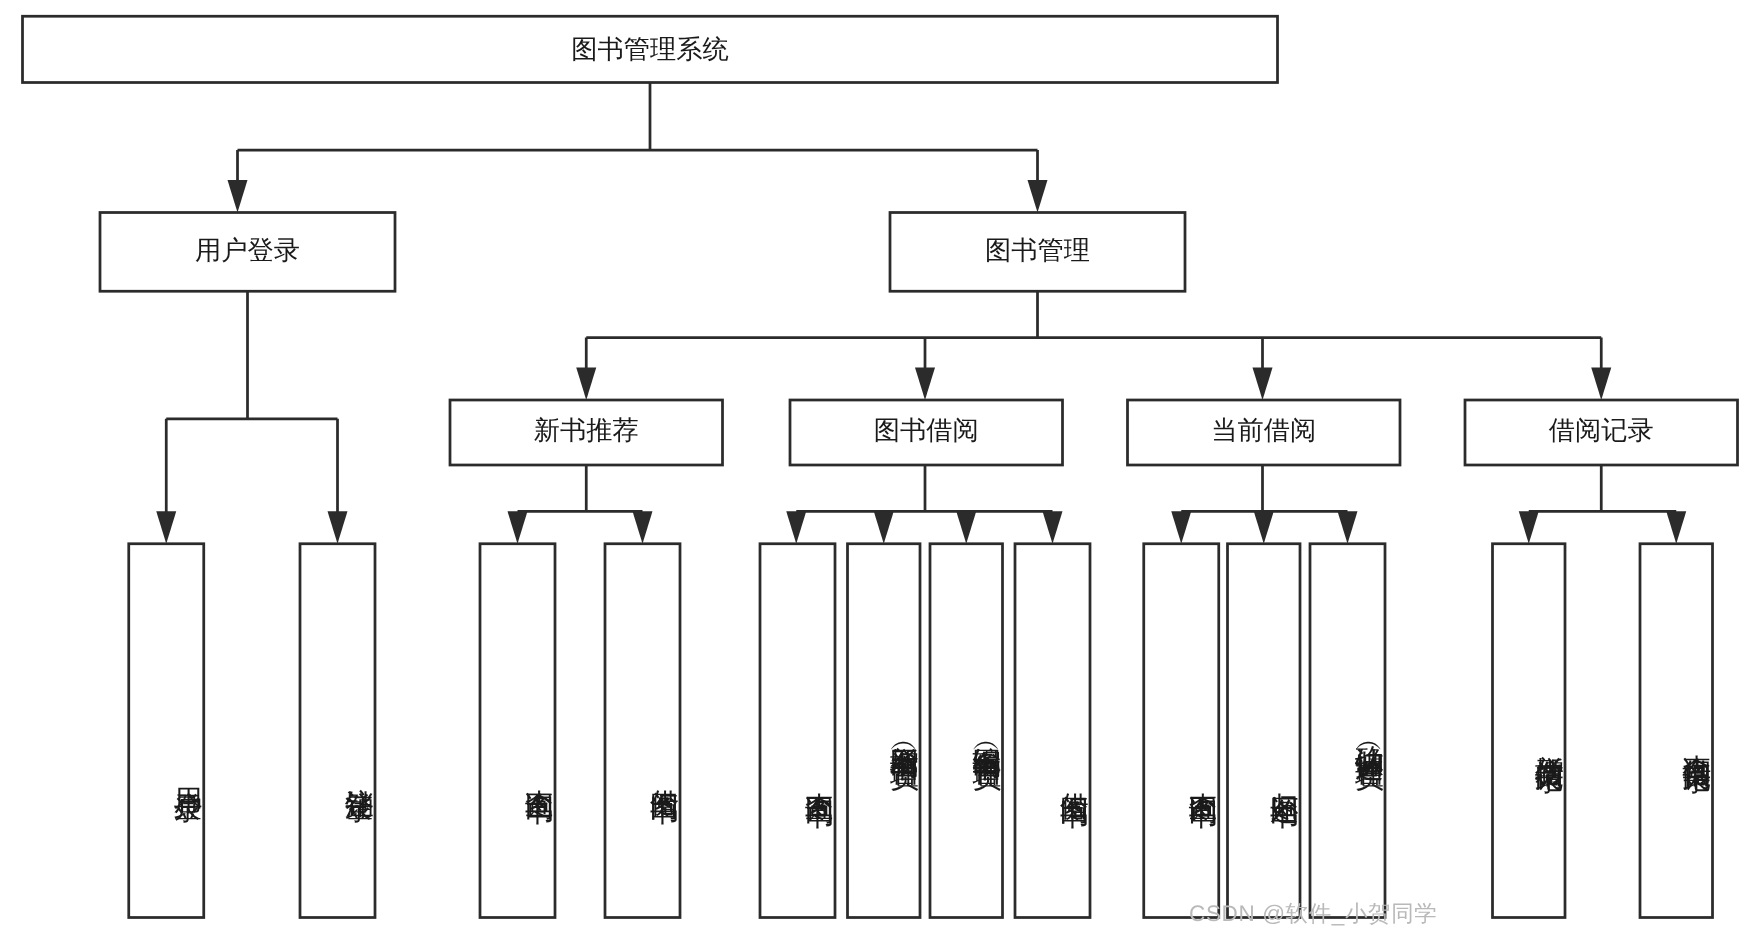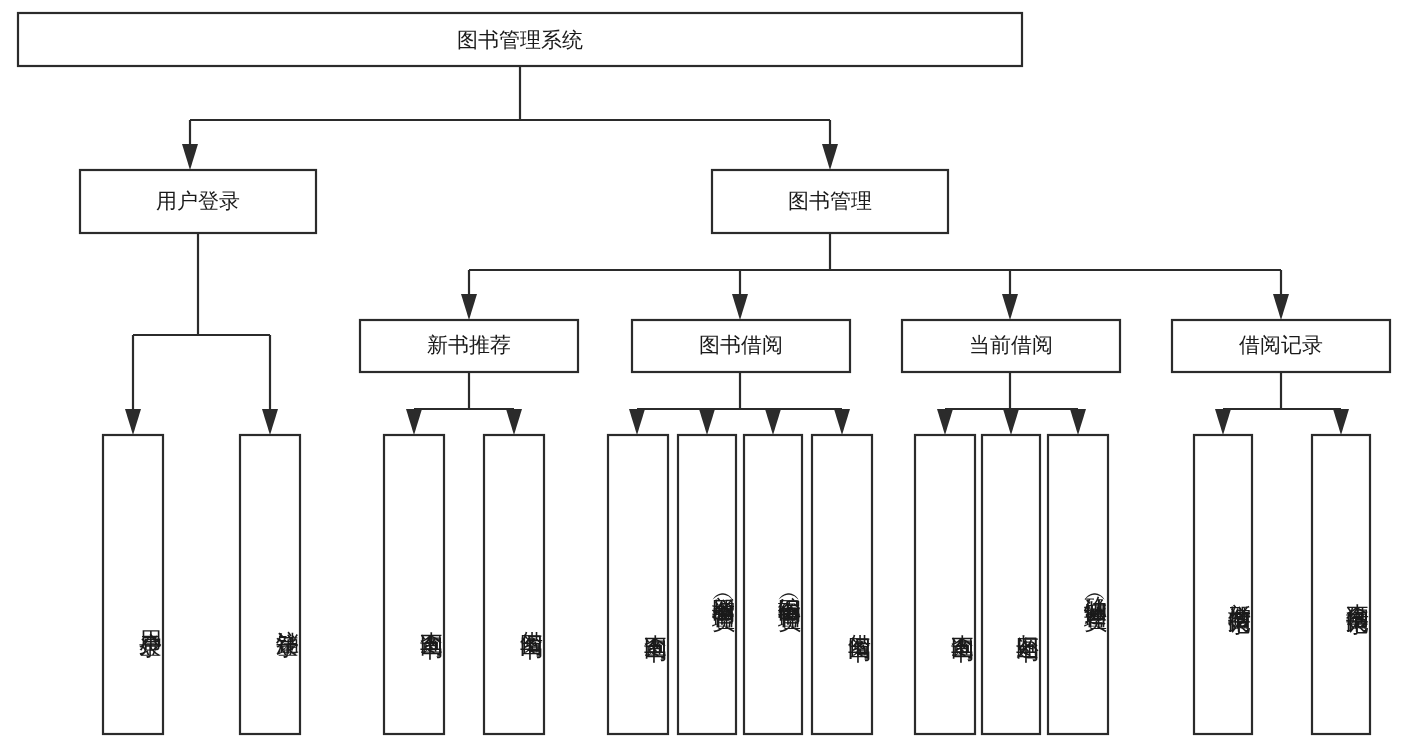--- a/index.html
+++ b/index.html
@@ -217,14 +217,15 @@
   <div class="node-label-v" style="left:744px; top:440px; width:58px; height:294px;">编辑图书（管理员）</div>
   <div class="node-label-v" style="left:812px; top:505px; width:60px; height:229px;">借阅图书</div>
 
   <div class="node-label-v" style="left:915px; top:505px; width:60px; height:229px;">查询图书</div>
   <div class="node-label-v" style="left:982px; top:505px; width:58px; height:229px;">归还图书</div>
   <div class="node-label-v" style="left:1048px; top:440px; width:60px; height:294px;">确认归还（管理员）</div>
 
   <div class="node-label-v" style="left:1194px; top:448px; width:58px; height:286px;">新增借阅记录</div>
   <div class="node-label-v" style="left:1312px; top:448px; width:58px; height:286px;">查询借阅记录</div>
 
+  <div class="watermark">CSDN @软件_小贺同学</div>
 
 </div>
 
 </body></html>

